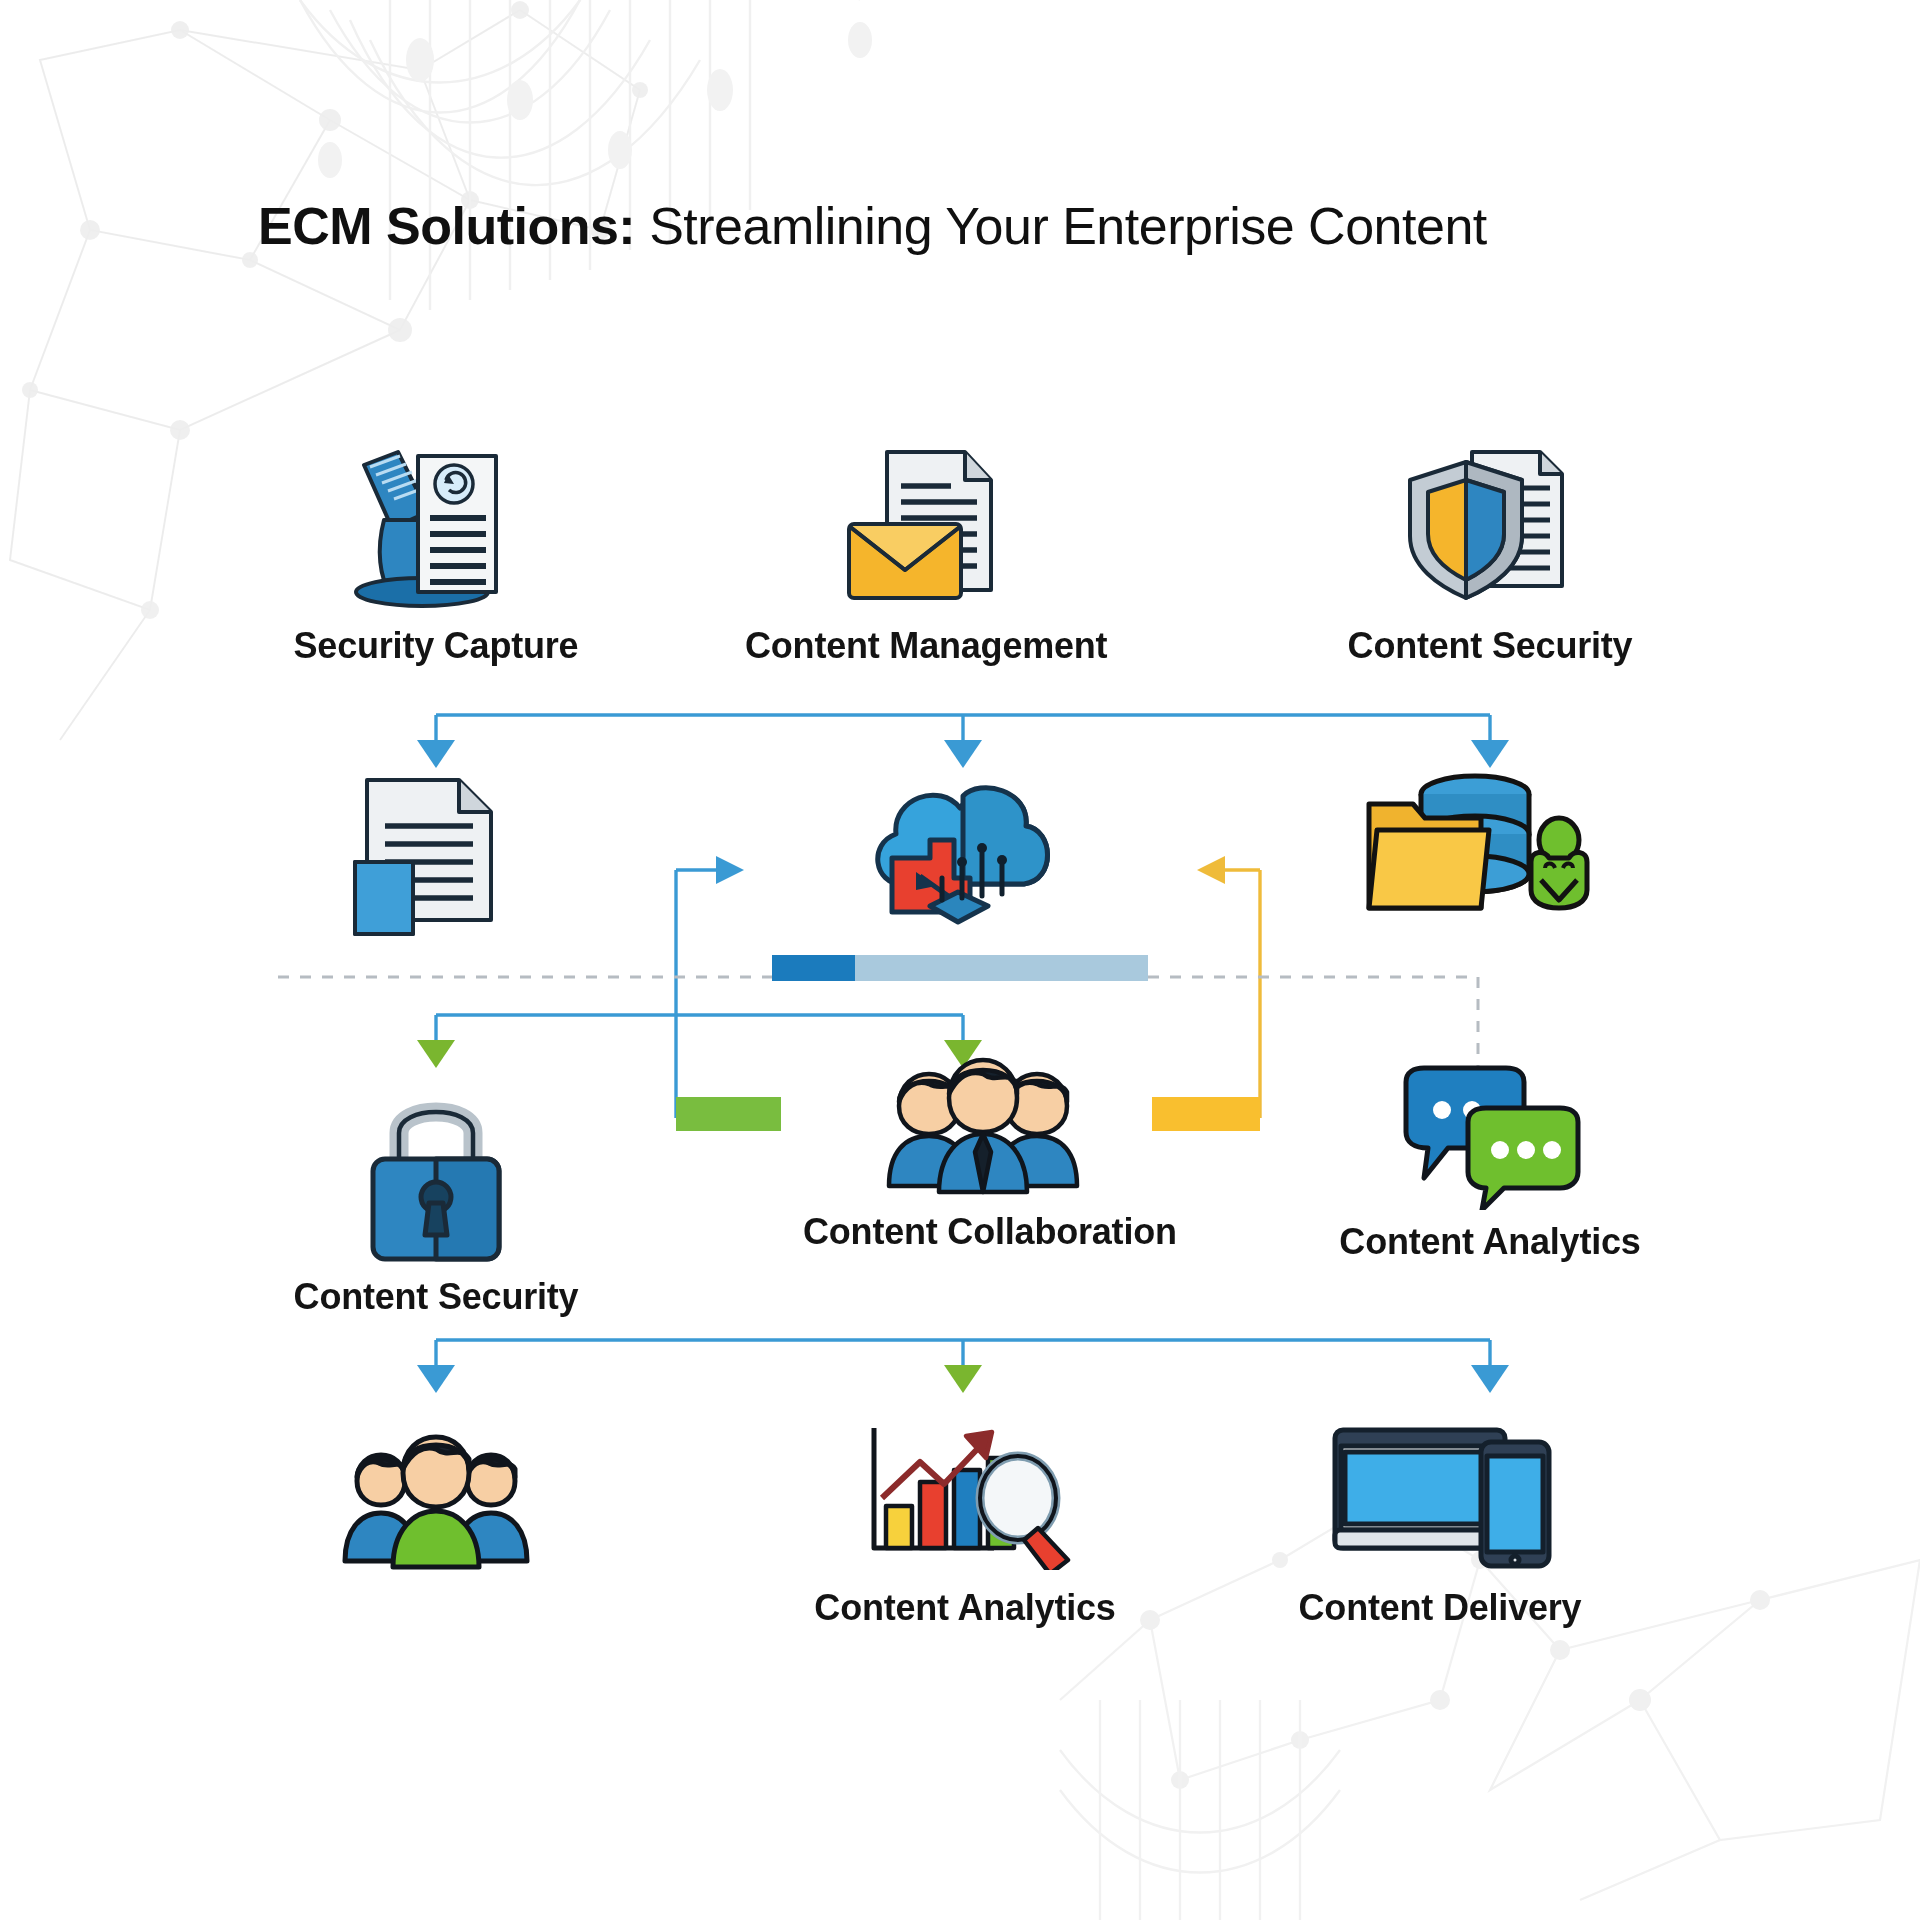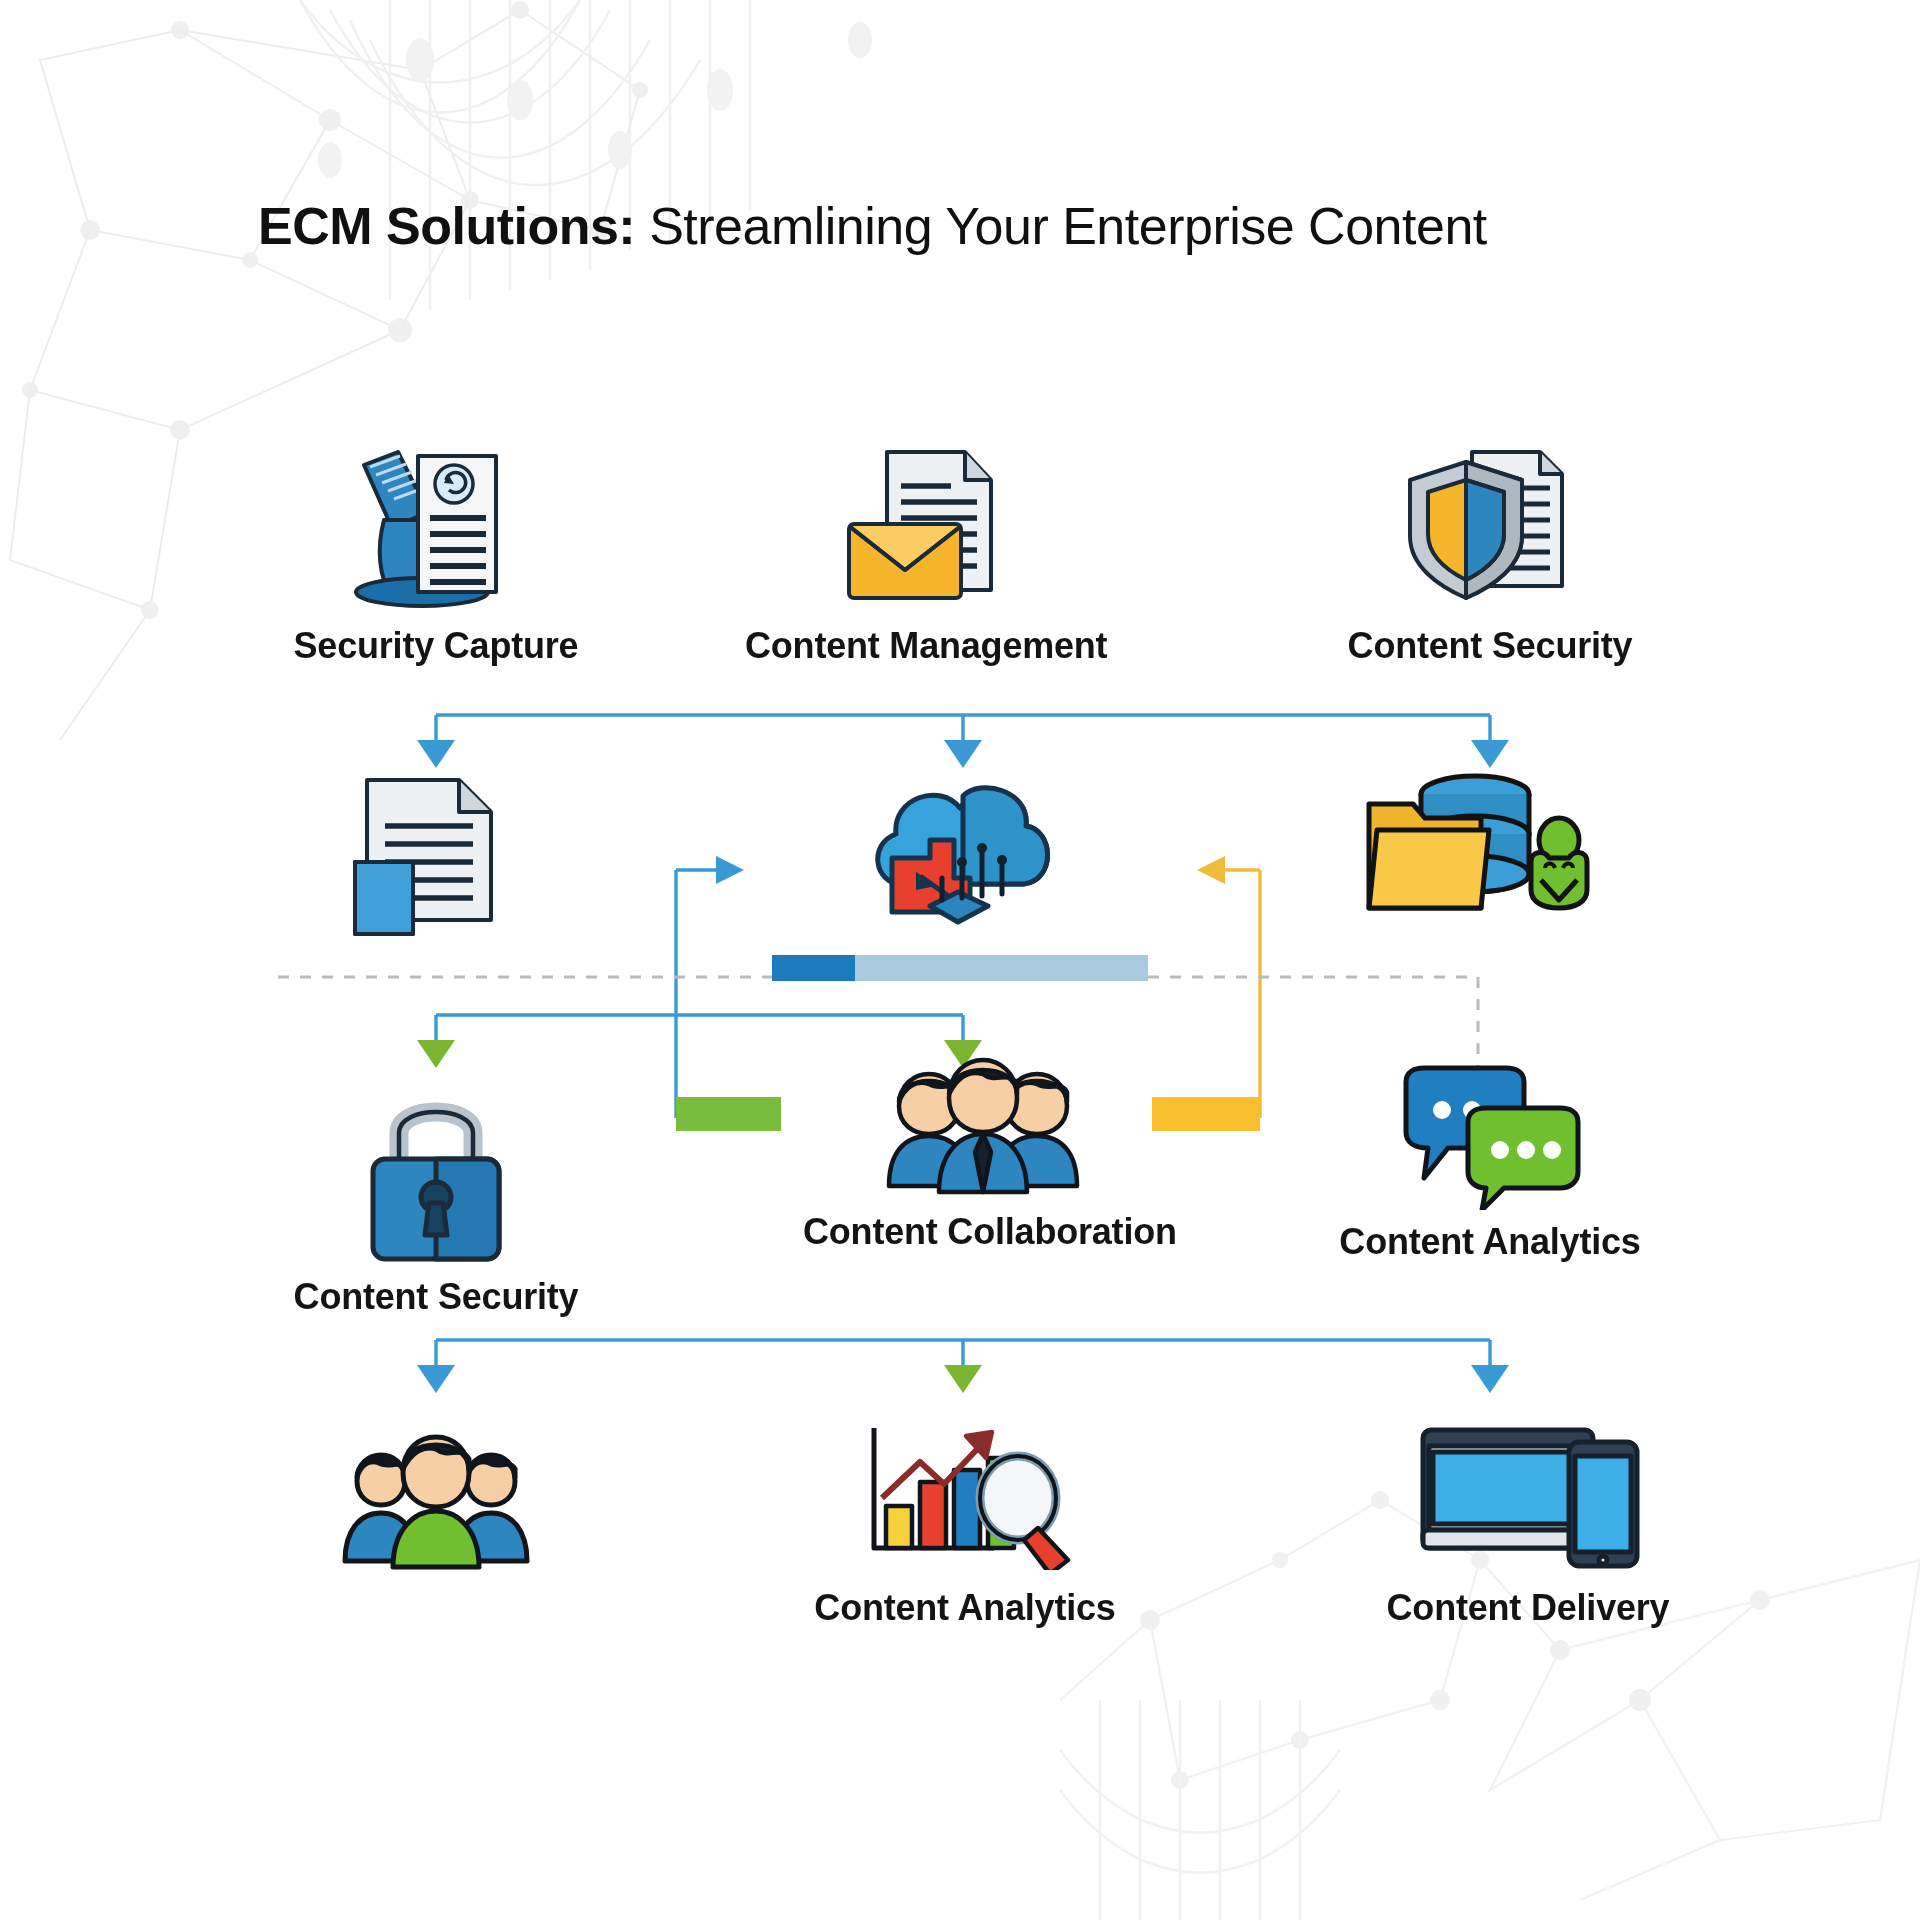--- a/index.html
+++ b/index.html
@@ -409,21 +409,21 @@
         <path d="M24 78 L62 42 L86 64 L126 22" fill="none" stroke="#8c2b2b" stroke-width="6"></path>
         <path d="M108 16 L134 12 L128 38 Z" fill="#8c2b2b" stroke="#8c2b2b"></path>
         <ellipse cx="160" cy="78" rx="38" ry="42" fill="#f4f7f9" stroke="#7f9db0" stroke-width="9"></ellipse>
         <ellipse cx="160" cy="78" rx="38" ry="42" fill="none" stroke="#10151c" stroke-width="4"></ellipse>
         <path d="M180 108 L210 140 L192 154 L166 120 Z" fill="#e8402f"></path>
       </g>
     </svg>
     <div class="lbl" style="margin-top:20px;">Content Analytics</div>
   </div>
 
-  <div class="node" style="left:1348px;top:1420px;width:360px;">
+  <div class="node" style="left:1260px;top:1420px;width:360px;">
     <svg class="ico" width="230" height="150" viewBox="0 0 230 150">
       <g stroke="#14202c" stroke-width="5" stroke-linejoin="round">
         <rect x="10" y="10" width="170" height="118" rx="8" fill="#2f4055"></rect>
         <rect x="16" y="26" width="158" height="84" fill="#f1f4f6"></rect>
         <rect x="20" y="32" width="150" height="72" fill="#3eaee8"></rect>
         <rect x="10" y="110" width="170" height="18" rx="5" fill="#dfe5ea"></rect>
         <rect x="156" y="22" width="68" height="124" rx="10" fill="#2f4055"></rect>
         <rect x="162" y="36" width="56" height="96" fill="#3eaee8"></rect>
         <circle cx="190" cy="140" r="4" fill="#dfe5ea"></circle>
       </g>

